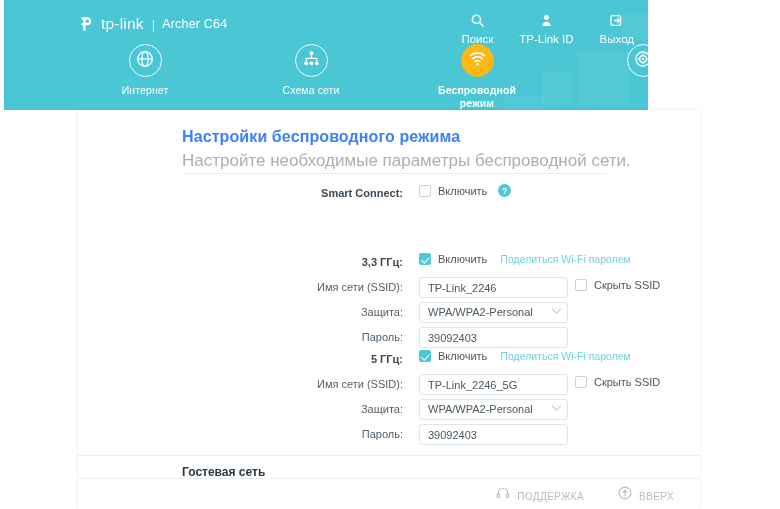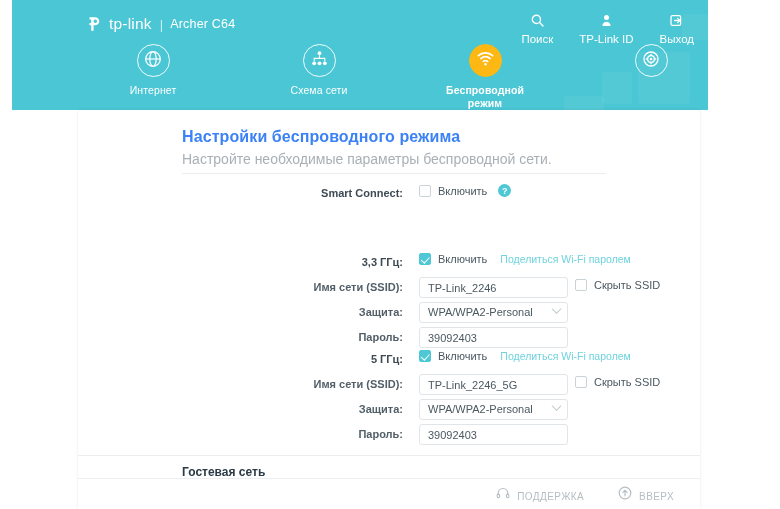--- a/index.html
+++ b/index.html
@@ -6,21 +6,21 @@
   html, body {
     width: 780px; height: 509px;
     font-family: "Liberation Sans", sans-serif;
     background: #ffffff;
     overflow: hidden;
   }
   #root { position: relative; width: 780px; height: 509px; background:#fff; }
 
   
   .header {
-    position: absolute; left:12px; top:0; width:696px; height:110px;
+    position: absolute; left:4px; top:0; width:644px; height:110px;
     background:#4ac6d4;
     overflow:hidden;
   }
   .header .deco { position:absolute; background:rgba(255,255,255,0.055); border-radius:3px; }
   .d1 { right:18px;  top:52px;  width:52px; height:52px; }
   .d2 { right:76px;  top:72px;  width:30px; height:32px; }
   .d3 { right:0px;   top:14px;  width:26px; height:26px; }
   .d4 { right:104px; top:96px;  width:40px; height:24px; }
 
   .brand { position:absolute; left:72px; top:12px; display:flex; align-items:center; height:24px; }
@@ -60,33 +60,33 @@
     box-shadow:0 0 3px rgba(0,0,0,0.10);
     overflow:hidden;
   }
 
   .panel-title {
     position:absolute; left:104px; top:18px;
     font-size:16px; font-weight:bold; color:#3b82f6; letter-spacing:0.1px;
   }
   .panel-sub {
     position:absolute; left:104px; top:41px;
-    font-size:14px; color:#a8b0b6;
+    font-size:17px; color:#a8b0b6;
   }
   .divider {
     position:absolute; left:104px; top:63px; width:424px; height:1px; background:#e9edef;
   }
 
   
   .row { position:absolute; display:flex; align-items:center; }
   .lbl {
     position:absolute; text-align:right; font-size:11px; color:#3d4a54; font-weight:bold;
     width:160px;
   }
-  .lbl.normal { font-weight:bold; color:#525f68; }
+  .lbl.normal { font-weight:normal; color:#525f68; }
 
   
   .cbx {
     width:12px; height:12px; border:1px solid #c9d2d7; border-radius:2px; background:#fff;
     display:inline-block; position:relative; flex:none; cursor:pointer;
   }
   .cbx.checked { background:#4dc8d4; border-color:#4dc8d4; }
   .cbx.checked:after {
     content:""; position:absolute; left:3.2px; top:0.8px;
     width:3.5px; height:6.5px; border:solid #fff; border-width:0 1.6px 1.6px 0;

